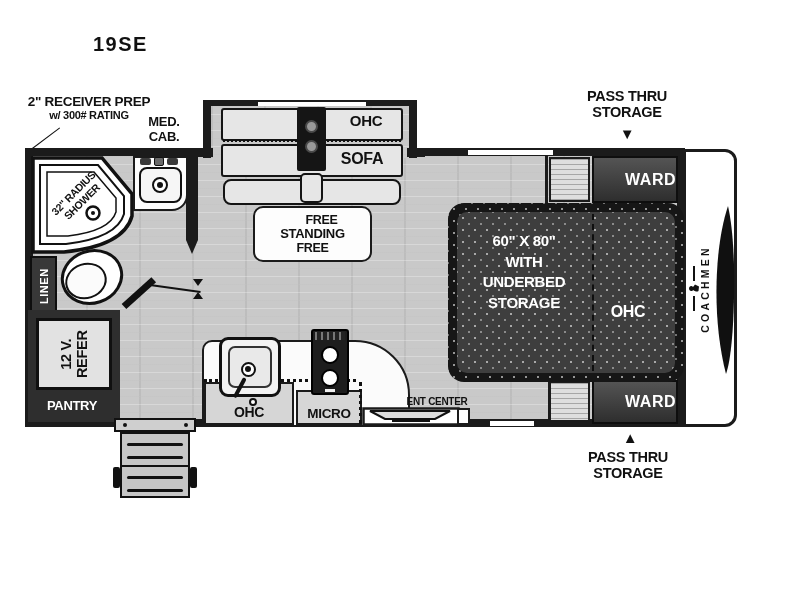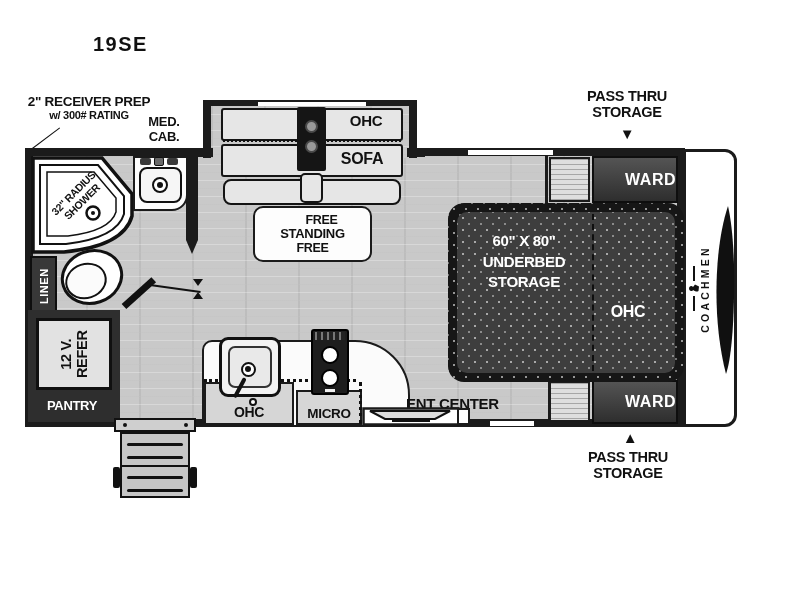--- a/index.html
+++ b/index.html
@@ -152,20 +152,21 @@
   <div class="abs striped" style="left:549px;top:381px;width:41px;height:41px;"></div>
   <div class="abs darkbox" style="left:592px;top:380px;width:86px;height:44px;">
     <span class="lbl" style="font-size:16px;letter-spacing:0.5px;">WARD</span>
   </div>
 
   <div class="abs dots" style="left:448px;top:203px;width:236px;height:179px;background-color:#161616;border-radius:16px;"></div>
   <div class="abs dots" style="left:457px;top:212px;width:218px;height:161px;background-color:#3e3e3e;border-radius:10px;"></div>
   <div class="abs" style="left:592px;top:214px;width:0;height:157px;border-left:2px dashed rgba(0,0,0,.75);"></div>
   <div class="abs" style="left:458px;top:231px;width:132px;text-align:center;color:#fff;">
     <div class="lbl" style="font-size:15px;line-height:20.5px;">60" X 80"</div>
+    <div class="lbl" style="font-size:15px;line-height:20.5px;">WITH</div>
     <div class="lbl" style="font-size:15px;line-height:20.5px;">UNDERBED</div>
     <div class="lbl" style="font-size:15px;line-height:20.5px;">STORAGE</div>
   </div>
   <div class="abs lbl" style="left:598px;top:303px;width:60px;font-size:16px;color:#fff;">OHC</div>
 
   <div class="abs" style="left:202px;top:340px;width:208px;height:87px;background:#fbfbfb;border:2.5px solid #1b1b1b;border-radius:10px 55px 0 0;box-sizing:border-box;"></div>
   <div class="abs graybox" style="left:204px;top:382px;width:90px;height:43px;">
     <span class="lbl" style="font-size:14px;margin-bottom:2px;">OHC</span>
   </div>
   <div class="abs graybox" style="left:296px;top:390px;width:66px;height:35px;">
@@ -180,21 +181,21 @@
   <div class="abs" style="left:245px;top:366px;width:6px;height:6px;border-radius:50%;background:#111;"></div>
   <div class="abs" style="left:243px;top:378px;width:4px;height:22px;background:#111;transform:rotate(28deg);transform-origin:top center;border-radius:2px;"></div>
   <div class="abs" style="left:249px;top:398px;width:8px;height:8px;border-radius:50%;background:#fff;border:2px solid #111;box-sizing:border-box;"></div>
 
   <div class="abs" style="left:311px;top:329px;width:38px;height:66px;background:#1d1d1d;border:2px solid #000;border-radius:3px;box-sizing:border-box;"></div>
   <div class="abs" style="left:315px;top:332px;width:30px;height:8px;background:repeating-linear-gradient(90deg,#777 0 2px,#222 2px 6px);"></div>
   <div class="abs" style="left:321px;top:346px;width:18px;height:18px;border-radius:50%;background:#fff;border:2px solid #000;box-sizing:border-box;"></div>
   <div class="abs" style="left:321px;top:369px;width:18px;height:18px;border-radius:50%;background:#fff;border:2px solid #000;box-sizing:border-box;"></div>
   <div class="abs" style="left:325px;top:389px;width:10px;height:3px;background:#eee;"></div>
 
-  <div class="abs lbl" style="left:406px;top:396px;width:62px;font-size:15px;text-align:center;">ENT CENTER</div>
+  <div class="abs lbl" style="left:406px;top:396px;width:62px;font-size:10px;text-align:center;">ENT CENTER</div>
   <svg class="abs" style="left:362px;top:407px;" width="98" height="19" viewBox="0 0 98 19">
     <rect x="1.5" y="1.5" width="95" height="16" fill="#fff" stroke="#1b1b1b" stroke-width="2.5"></rect>
     <path d="M8 4 L88 4 L73 12 L23 12 Z" fill="#dcdcdc" stroke="#111" stroke-width="2"></path>
     <rect x="30" y="12.5" width="38" height="2.5" fill="#111"></rect>
   </svg>
   <div class="abs outline-white" style="left:457px;top:408px;width:13px;height:17px;"></div>
 
   <div class="abs" style="left:114px;top:418px;width:82px;height:14px;background:#cfcfcf;border:2px solid #111;box-sizing:border-box;"></div>
   <div class="abs" style="left:123px;top:423px;width:4px;height:4px;border-radius:50%;background:#111;"></div>
   <div class="abs" style="left:184px;top:423px;width:4px;height:4px;border-radius:50%;background:#111;"></div>

